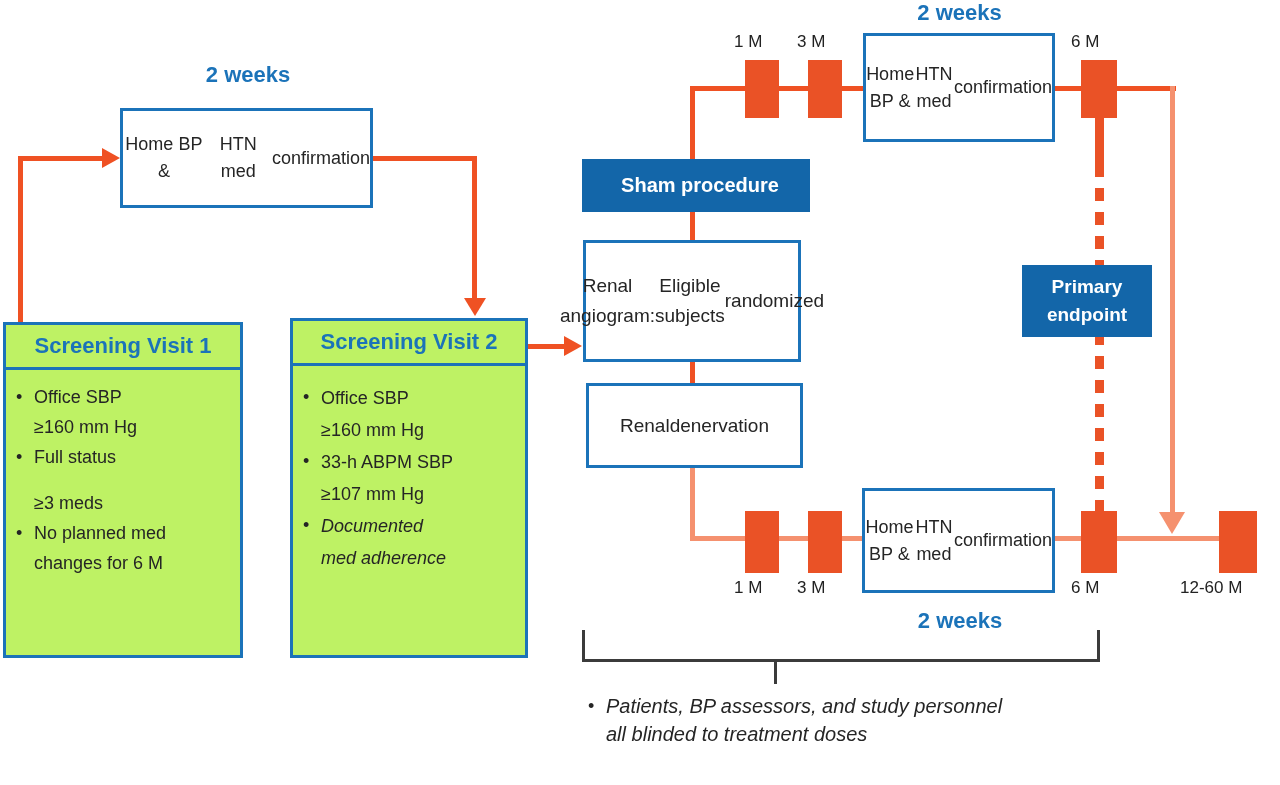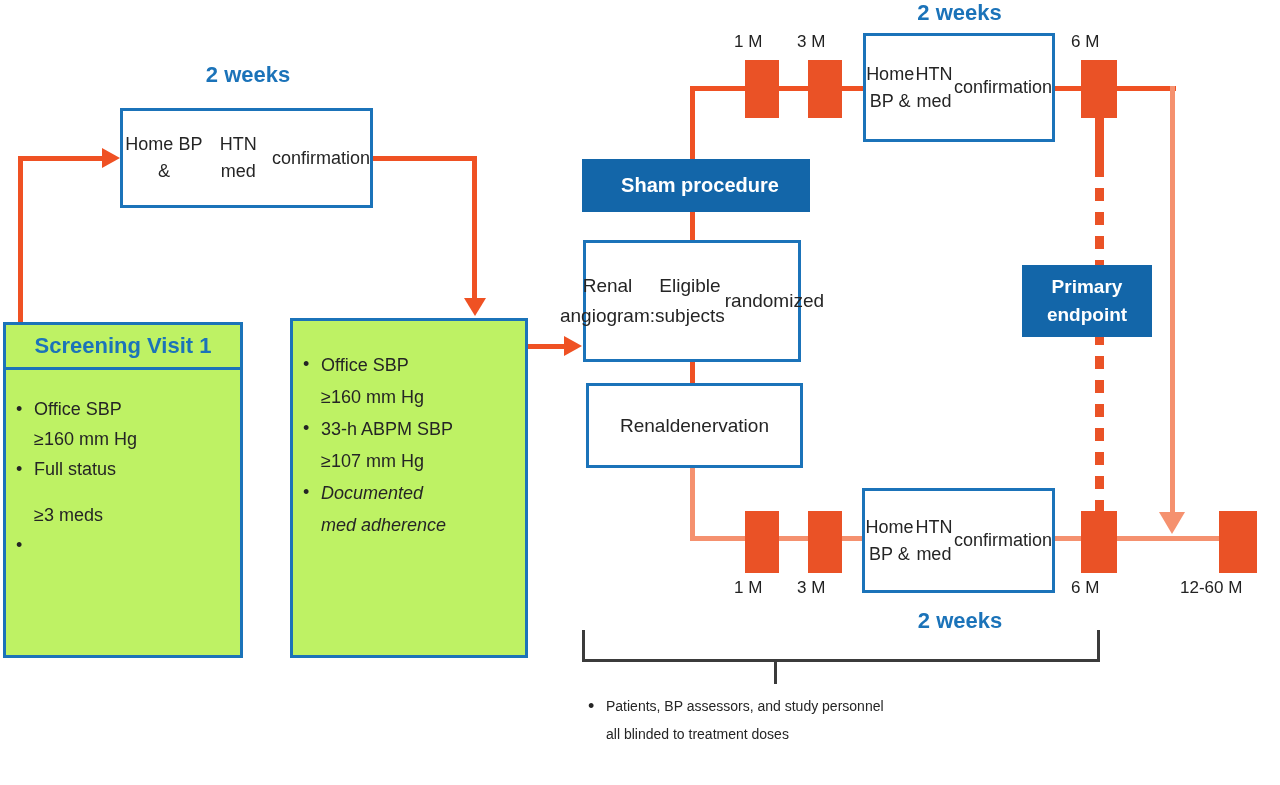--- a/index.html
+++ b/index.html
@@ -31,31 +31,31 @@
   }
   .durlbl{position:absolute;color:#1b73b9;font-weight:bold;font-size:22px;text-align:center;z-index:2;white-space:nowrap;}
   .marker{position:absolute;background:#ea5226;z-index:3;}
   .mlabel{position:absolute;color:#222222;font-weight:normal;font-size:17px;text-align:left;z-index:3;white-space:nowrap;}
   
   .svbox{position:absolute;background:#bef264;border:3px solid #1b73b9;box-sizing:border-box;z-index:2;}
   .svhead{
     height:42px;border-bottom:3px solid #1b73b9;display:flex;align-items:center;justify-content:center;
     color:#1b73b9;font-weight:bold;font-size:22px;white-space:nowrap;
   }
-  .svbody{padding:12px 10px 0 10px;margin-top:12px;}
+  .svbody{padding:12px 10px 0 10px;}
   .bullet{display:flex;margin-bottom:0;}
   .dot{width:18px;flex:0 0 18px;font-size:18px;line-height:30px;color:#252525;}
   .dot::before{content:"\2022";}
   .btext{font-size:18px;line-height:30px;color:#252525;}
   .btext .gap{display:block;margin-top:16px;}
   
   .fnote{position:absolute;z-index:2;}
   .fnote .bullet{margin-bottom:2px;}
   .fnote .dot{line-height:28px;font-size:18px;}
-  .fnote .btext{font-size:14px;line-height:28px;}
+  .fnote .btext{font-size:20px;line-height:28px;font-style:italic;}
 </style>
 </head>
 <body>
 
 <div class="canvas">
 
   <div class="durlbl" style="left:148px;top:62px;width:200px;">2 weeks</div>
 
   <div class="lineO" style="left:18px;top:156px;width:5px;height:166px;"></div>
   <div class="lineO" style="left:18px;top:156px;width:86px;height:5px;"></div>
@@ -79,25 +79,28 @@
         <div class="btext"><span>Office SBP</span><br>
         <span>≥160 mm Hg</span></div>
       </div>
       <div class="bullet">
         <span class="dot"></span>
         <div class="btext"><span>Full status</span>
         <span class="gap">≥3 meds</span></div>
       </div>
       <div class="bullet">
         <span class="dot"></span>
+        <div class="btext"><span>No planned med</span><br>
+        <span>changes for 6 M</span></div>
       </div>
     </div>
   </div>
 
   <div class="svbox" style="left:290px;top:318px;width:238px;height:340px;">
+    <div class="svhead">Screening Visit 2</div>
     <div class="svbody" style="padding-top:16px;">
       <div class="bullet">
         <span class="dot"></span>
         <div class="btext" style="line-height:32px;"><span>Office SBP</span><br>
         <span>≥160 mm Hg</span></div>
       </div>
       <div class="bullet">
         <span class="dot"></span>
         <div class="btext" style="line-height:32px;"><span>33-h ABPM SBP</span><br>
         <span>≥107 mm Hg</span></div>

